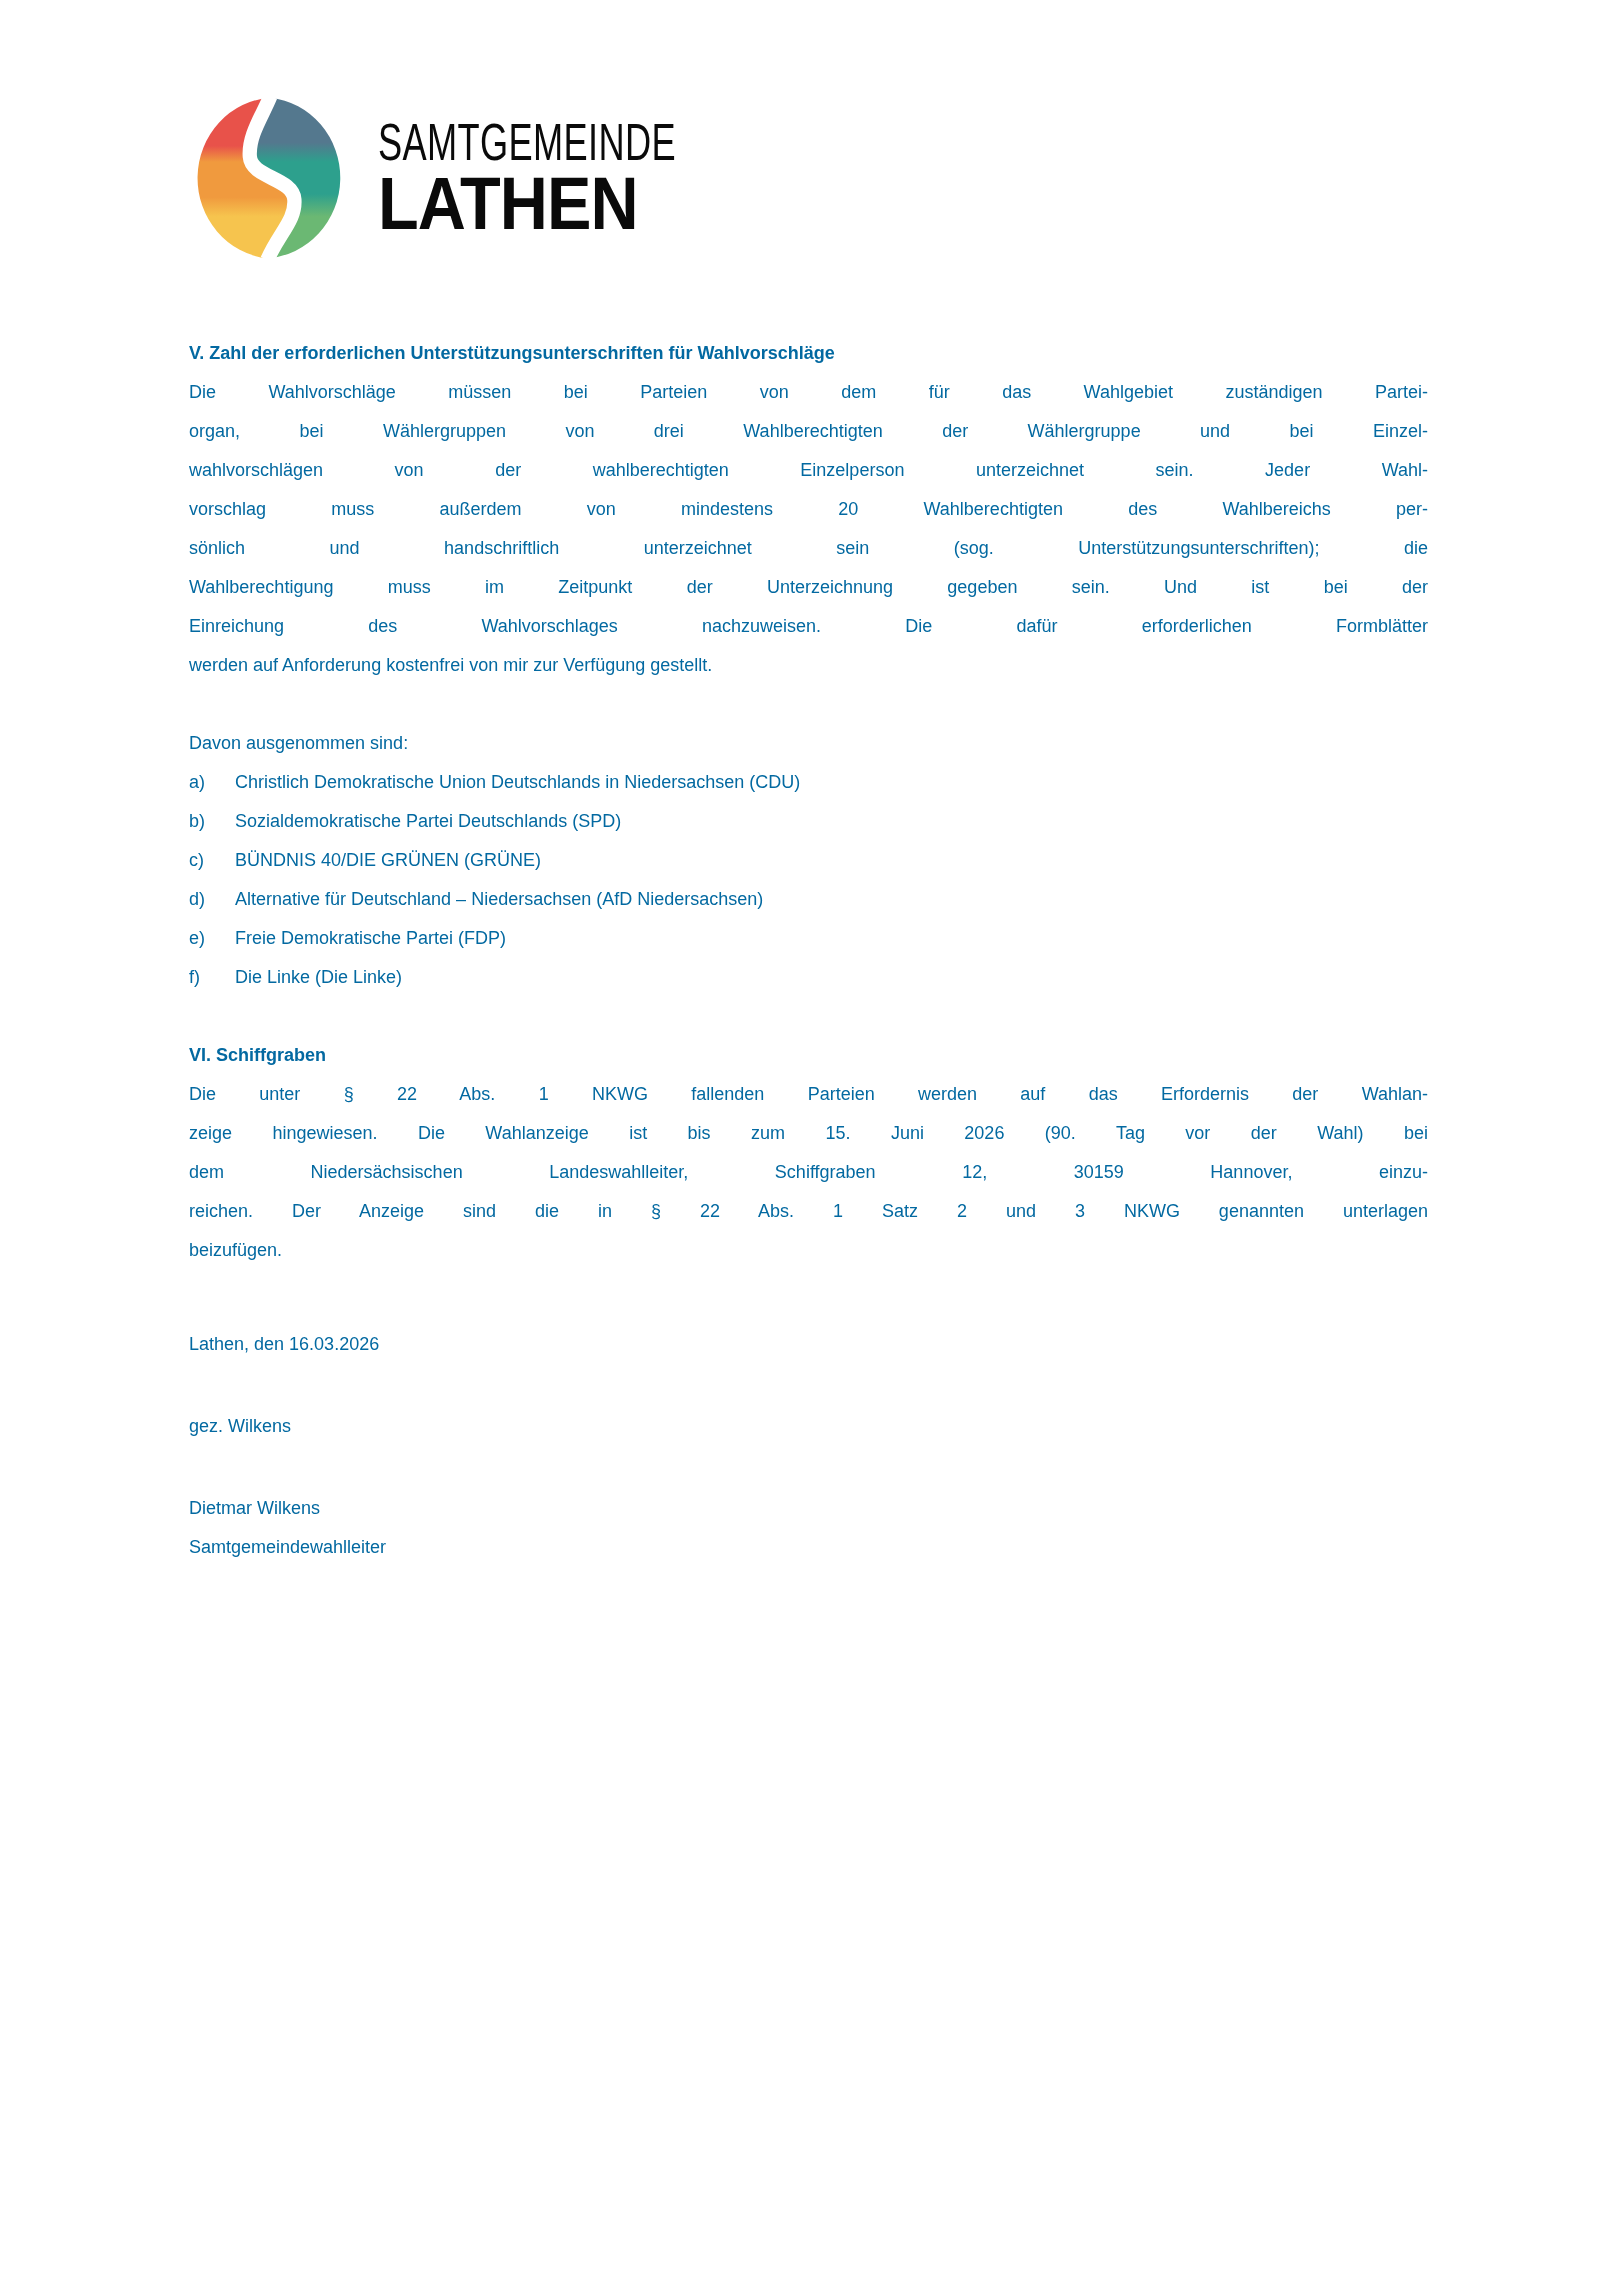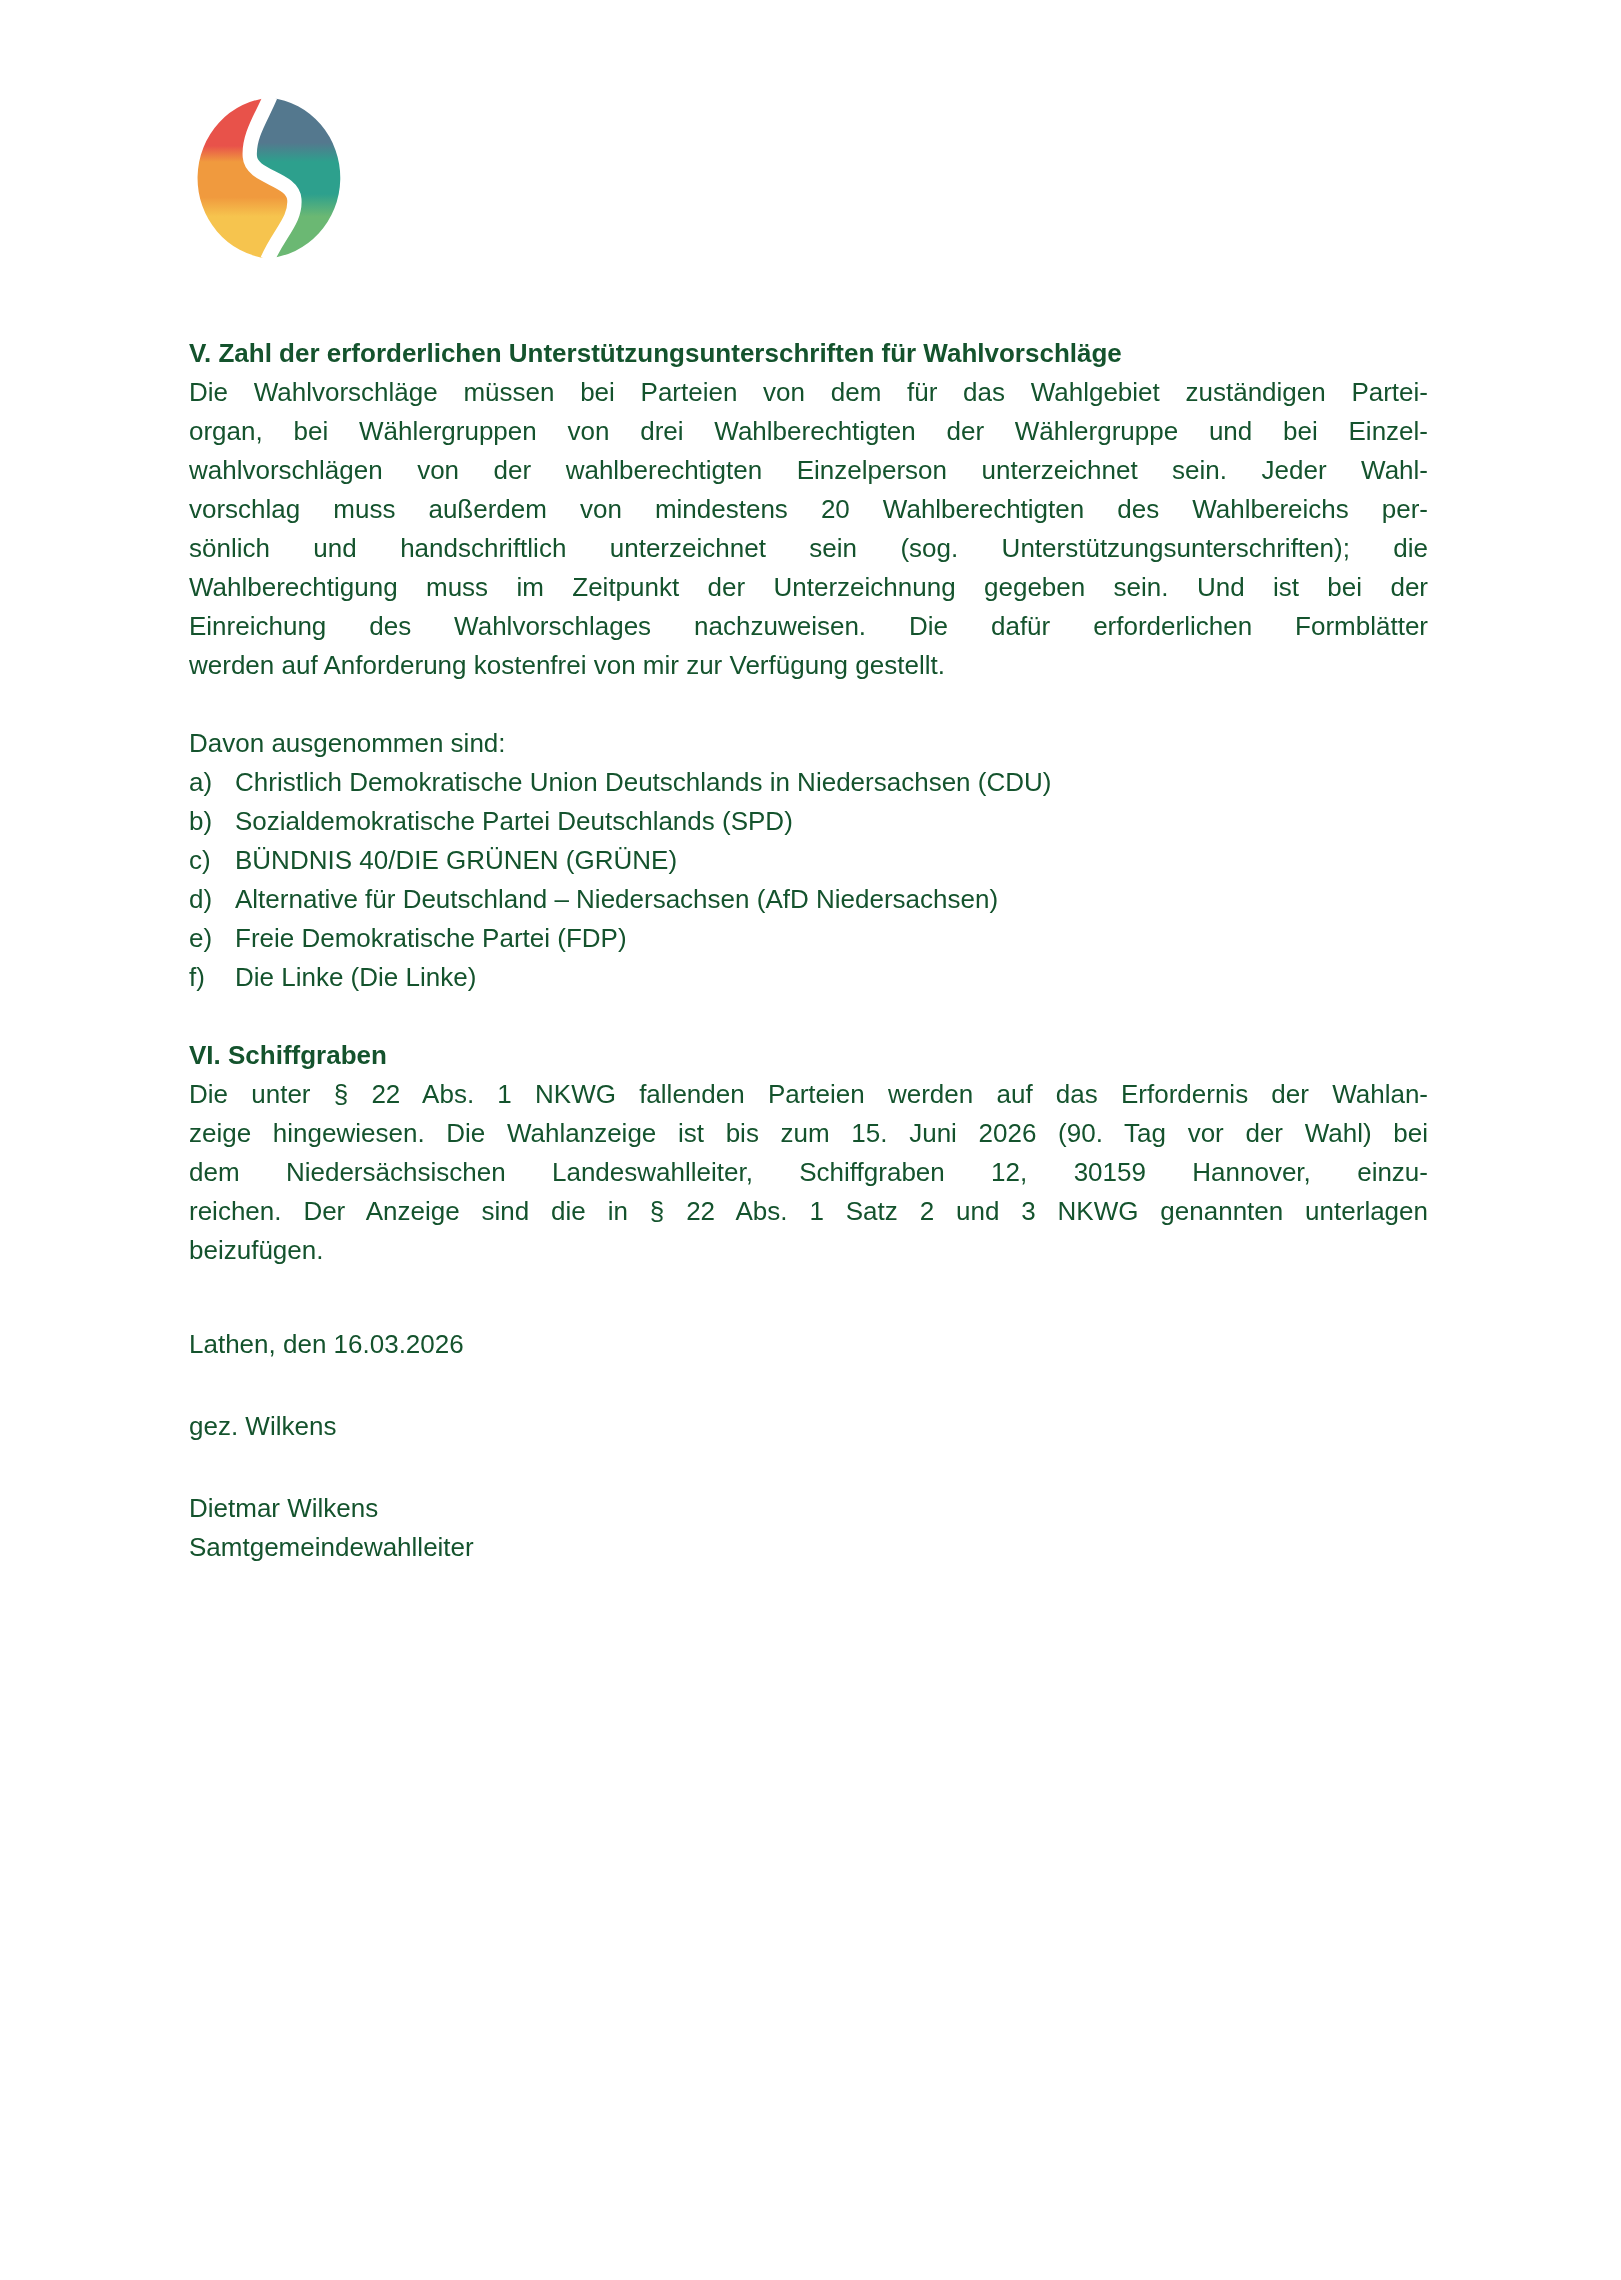--- a/index.html
+++ b/index.html
@@ -21,21 +21,21 @@
     white-space:nowrap;letter-spacing:0.5px;color:#0a0a0a;
   }
   .wm2{
     font-size:74px;line-height:74px;font-weight:700;
     transform:scaleX(0.90);transform-origin:0 0;
     white-space:nowrap;letter-spacing:-1px;color:#0a0a0a;
   }
   
   .content{
     position:absolute;left:189px;top:334px;width:1239px;
-    font-size:26px;line-height:39px;color:#14532d;
+    font-size:18px;line-height:39px;color:#0369a1;
   }
   .hd{font-weight:700;}
   .jl{text-align:justify;text-align-last:justify;text-justify:inter-word;}
   .ll{text-align:left;}
   .mt40{margin-top:39px;}
   .mt44{margin-top:43px;}
   .mt56{margin-top:55px;}
   .li{display:flex;}
   .li-m{width:46px;flex:none;}
   .li-t{flex:1;}
@@ -62,20 +62,24 @@
         <stop offset="0.60" stop-color="#2da08d"></stop>
         <stop offset="0.74" stop-color="#6bb873"></stop>
         <stop offset="1" stop-color="#6bb873"></stop>
       </linearGradient>
     </defs>
     <path d="M50,1 C45,12 36,24 37,37 C38,50 64,50 65,63 C66,76 55,84 48,99 A49.2,49.2 0 0 1 50,1 Z" fill="url(#gL)"></path>
     <path d="M50,1 C45,12 36,24 37,37 C38,50 64,50 65,63 C66,76 55,84 48,99 A49.2,49.2 0 0 0 50,1 Z" fill="url(#gR)"></path>
     <path d="M50,0 C45,12 36,24 37,37 C38,50 64,50 65,63 C66,76 55,84 48,100" fill="none" stroke="#ffffff" stroke-width="9"></path>
   </svg>
 
+  <div class="wordmark">
+    <div class="wm1">SAMTGEMEINDE</div>
+    <div class="wm2">LATHEN</div>
+  </div>
 
   <main class="content">
 
     <div class="hd">V. Zahl der erforderlichen Unterstützungsunterschriften für Wahlvorschläge</div>
     <div class="jl">Die Wahlvorschläge müssen bei Parteien von dem für das Wahlgebiet zuständigen Partei-</div>
     <div class="jl">organ, bei Wählergruppen von drei Wahlberechtigten der Wählergruppe und bei Einzel-</div>
     <div class="jl">wahlvorschlägen von der wahlberechtigten Einzelperson unterzeichnet sein. Jeder Wahl-</div>
     <div class="jl">vorschlag muss außerdem von mindestens 20 Wahlberechtigten des Wahlbereichs per-</div>
     <div class="jl">sönlich und handschriftlich unterzeichnet sein (sog. Unterstützungsunterschriften); die</div>
     <div class="jl">Wahlberechtigung muss im Zeitpunkt der Unterzeichnung gegeben sein. Und ist bei der</div>

